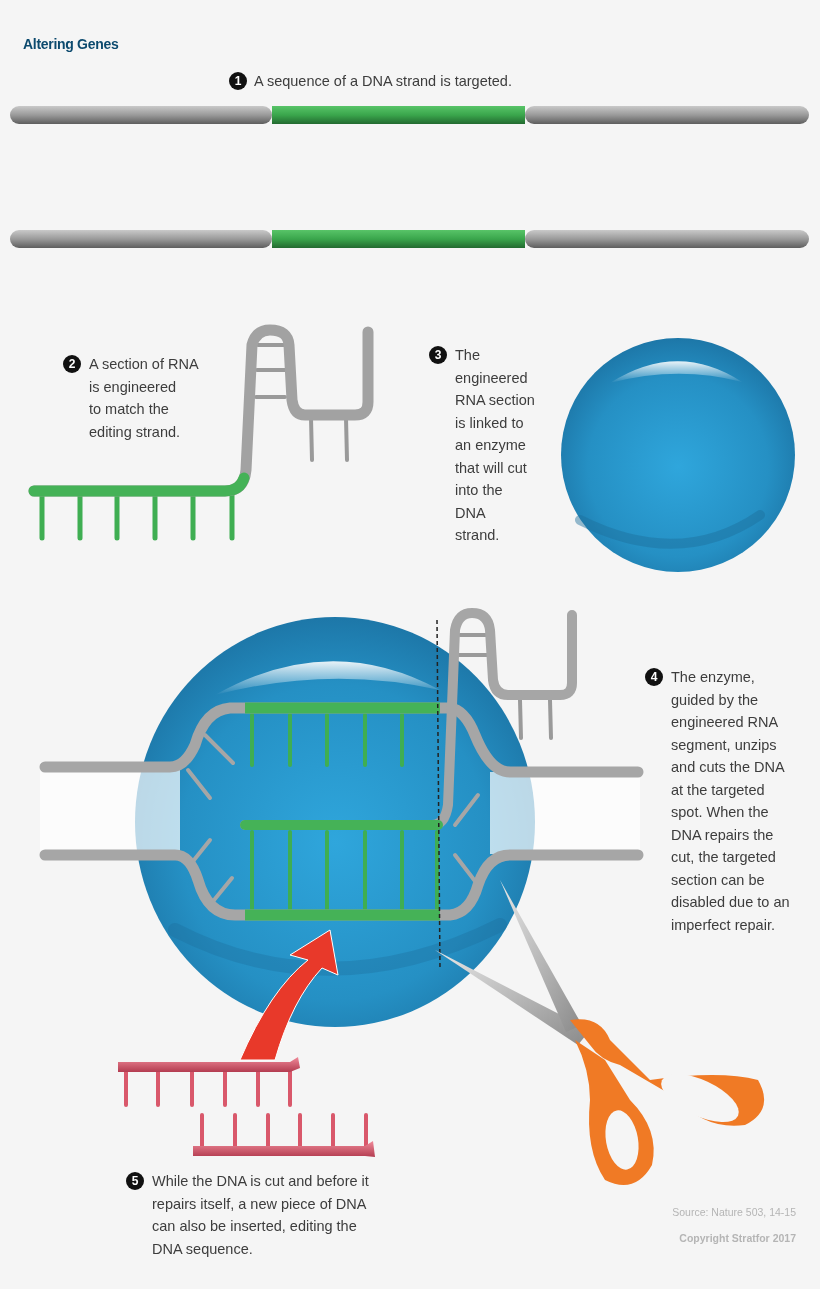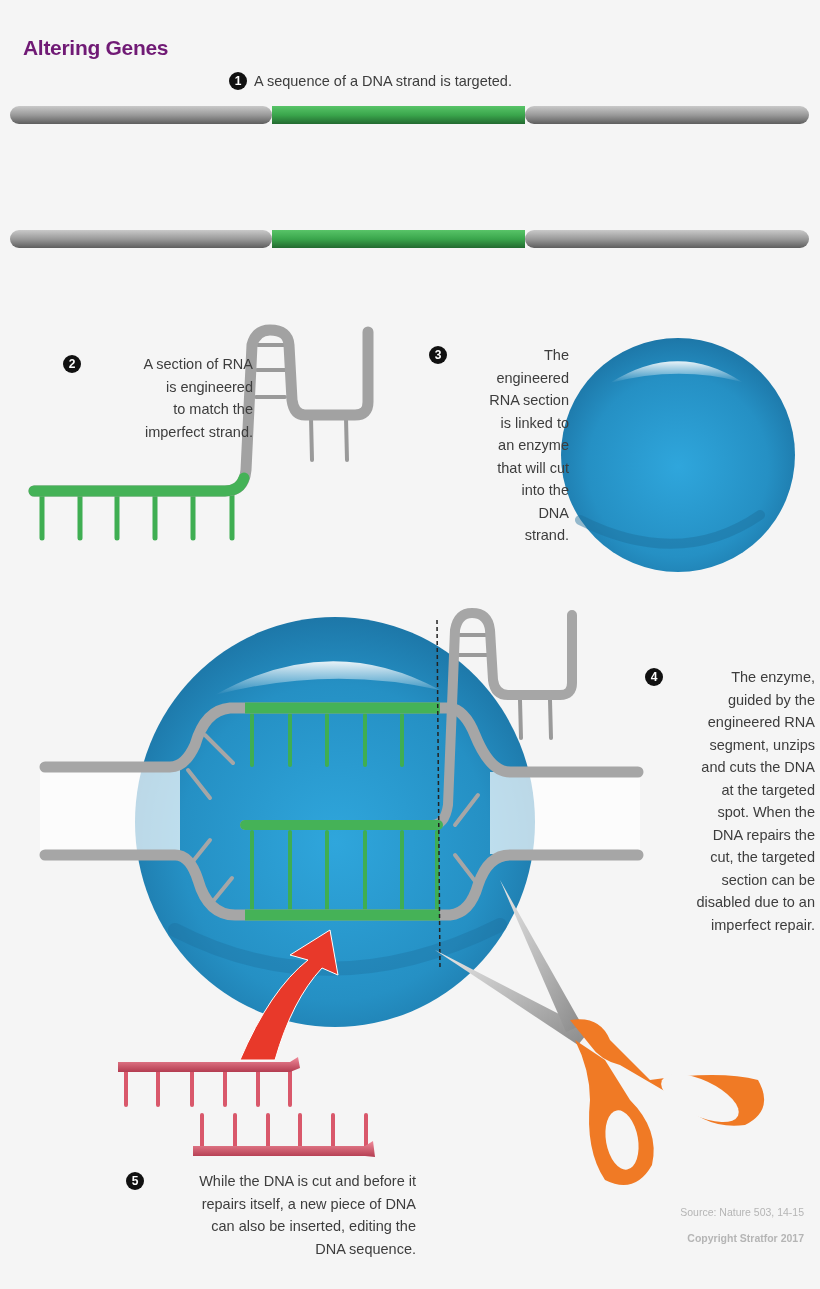--- a/index.html
+++ b/index.html
@@ -1,23 +1,23 @@
 <!DOCTYPE html>
 <html><head>
 <meta charset="utf-8">
 <style>
   html,body{margin:0;padding:0;}
   body{width:820px;height:1289px;background:#f5f5f5;position:relative;overflow:hidden;font-family:"Liberation Sans",sans-serif;color:#3a3a3a;}
-  .title{position:absolute;left:23px;top:36px;font-size:21px;font-weight:bold;color:#701a75;letter-spacing:-0.3px;}
+  .title{position:absolute;left:23px;top:36px;font-size:14px;font-weight:bold;color:#0c4a6e;letter-spacing:-0.3px;}
   .step{position:absolute;font-size:14.5px;line-height:22.5px;color:#3d3d3d;}
   .badge{display:inline-block;width:18px;height:18px;border-radius:50%;background:#111;color:#fff;font-size:12px;font-weight:bold;text-align:center;line-height:18px;vertical-align:middle;margin-right:7px;position:relative;top:-1px;}
-  .step-text{white-space:pre-line;text-align:right;}
+  .step-text{white-space:pre-line;}
   .step.hang .badge{position:absolute;left:0;top:2px;}
   .step.hang .step-text{display:block;padding-left:26px;}
-  .credits{position:absolute;right:16px;font-size:10.5px;color:#b5b5b5;text-align:left;}
+  .credits{position:absolute;right:24px;font-size:10.5px;color:#b5b5b5;text-align:left;}
   svg{position:absolute;left:0;top:0;}
 </style>
 </head>
 <body>
 
 <svg width="820" height="1289" viewBox="0 0 820 1289">
   <defs>
     <linearGradient id="gRail" x1="0" y1="0" x2="0" y2="1">
       <stop offset="0" stop-color="#c9c9c9"></stop>
         <stop offset="0.5" stop-color="#9a9a9a"></stop>
@@ -216,21 +216,21 @@
 
 <div class="step" style="left:229px;top:70px;">
   <span class="badge">1</span><span class="step-text">A sequence of a DNA strand is targeted.</span>
 </div>
 
 <div class="step hang" style="left:63px;top:353px;width:190px;">
   <span class="badge">2</span>
     <span class="step-text">A section of RNA
 is engineered
 to match the
-imperfect strand.</span>
+editing strand.</span>
 </div>
 
 <div class="step hang" style="left:429px;top:344px;width:140px;">
   <span class="badge">3</span>
     <span class="step-text">The
 engineered
 RNA section
 is linked to
 an enzyme
 that will cut

